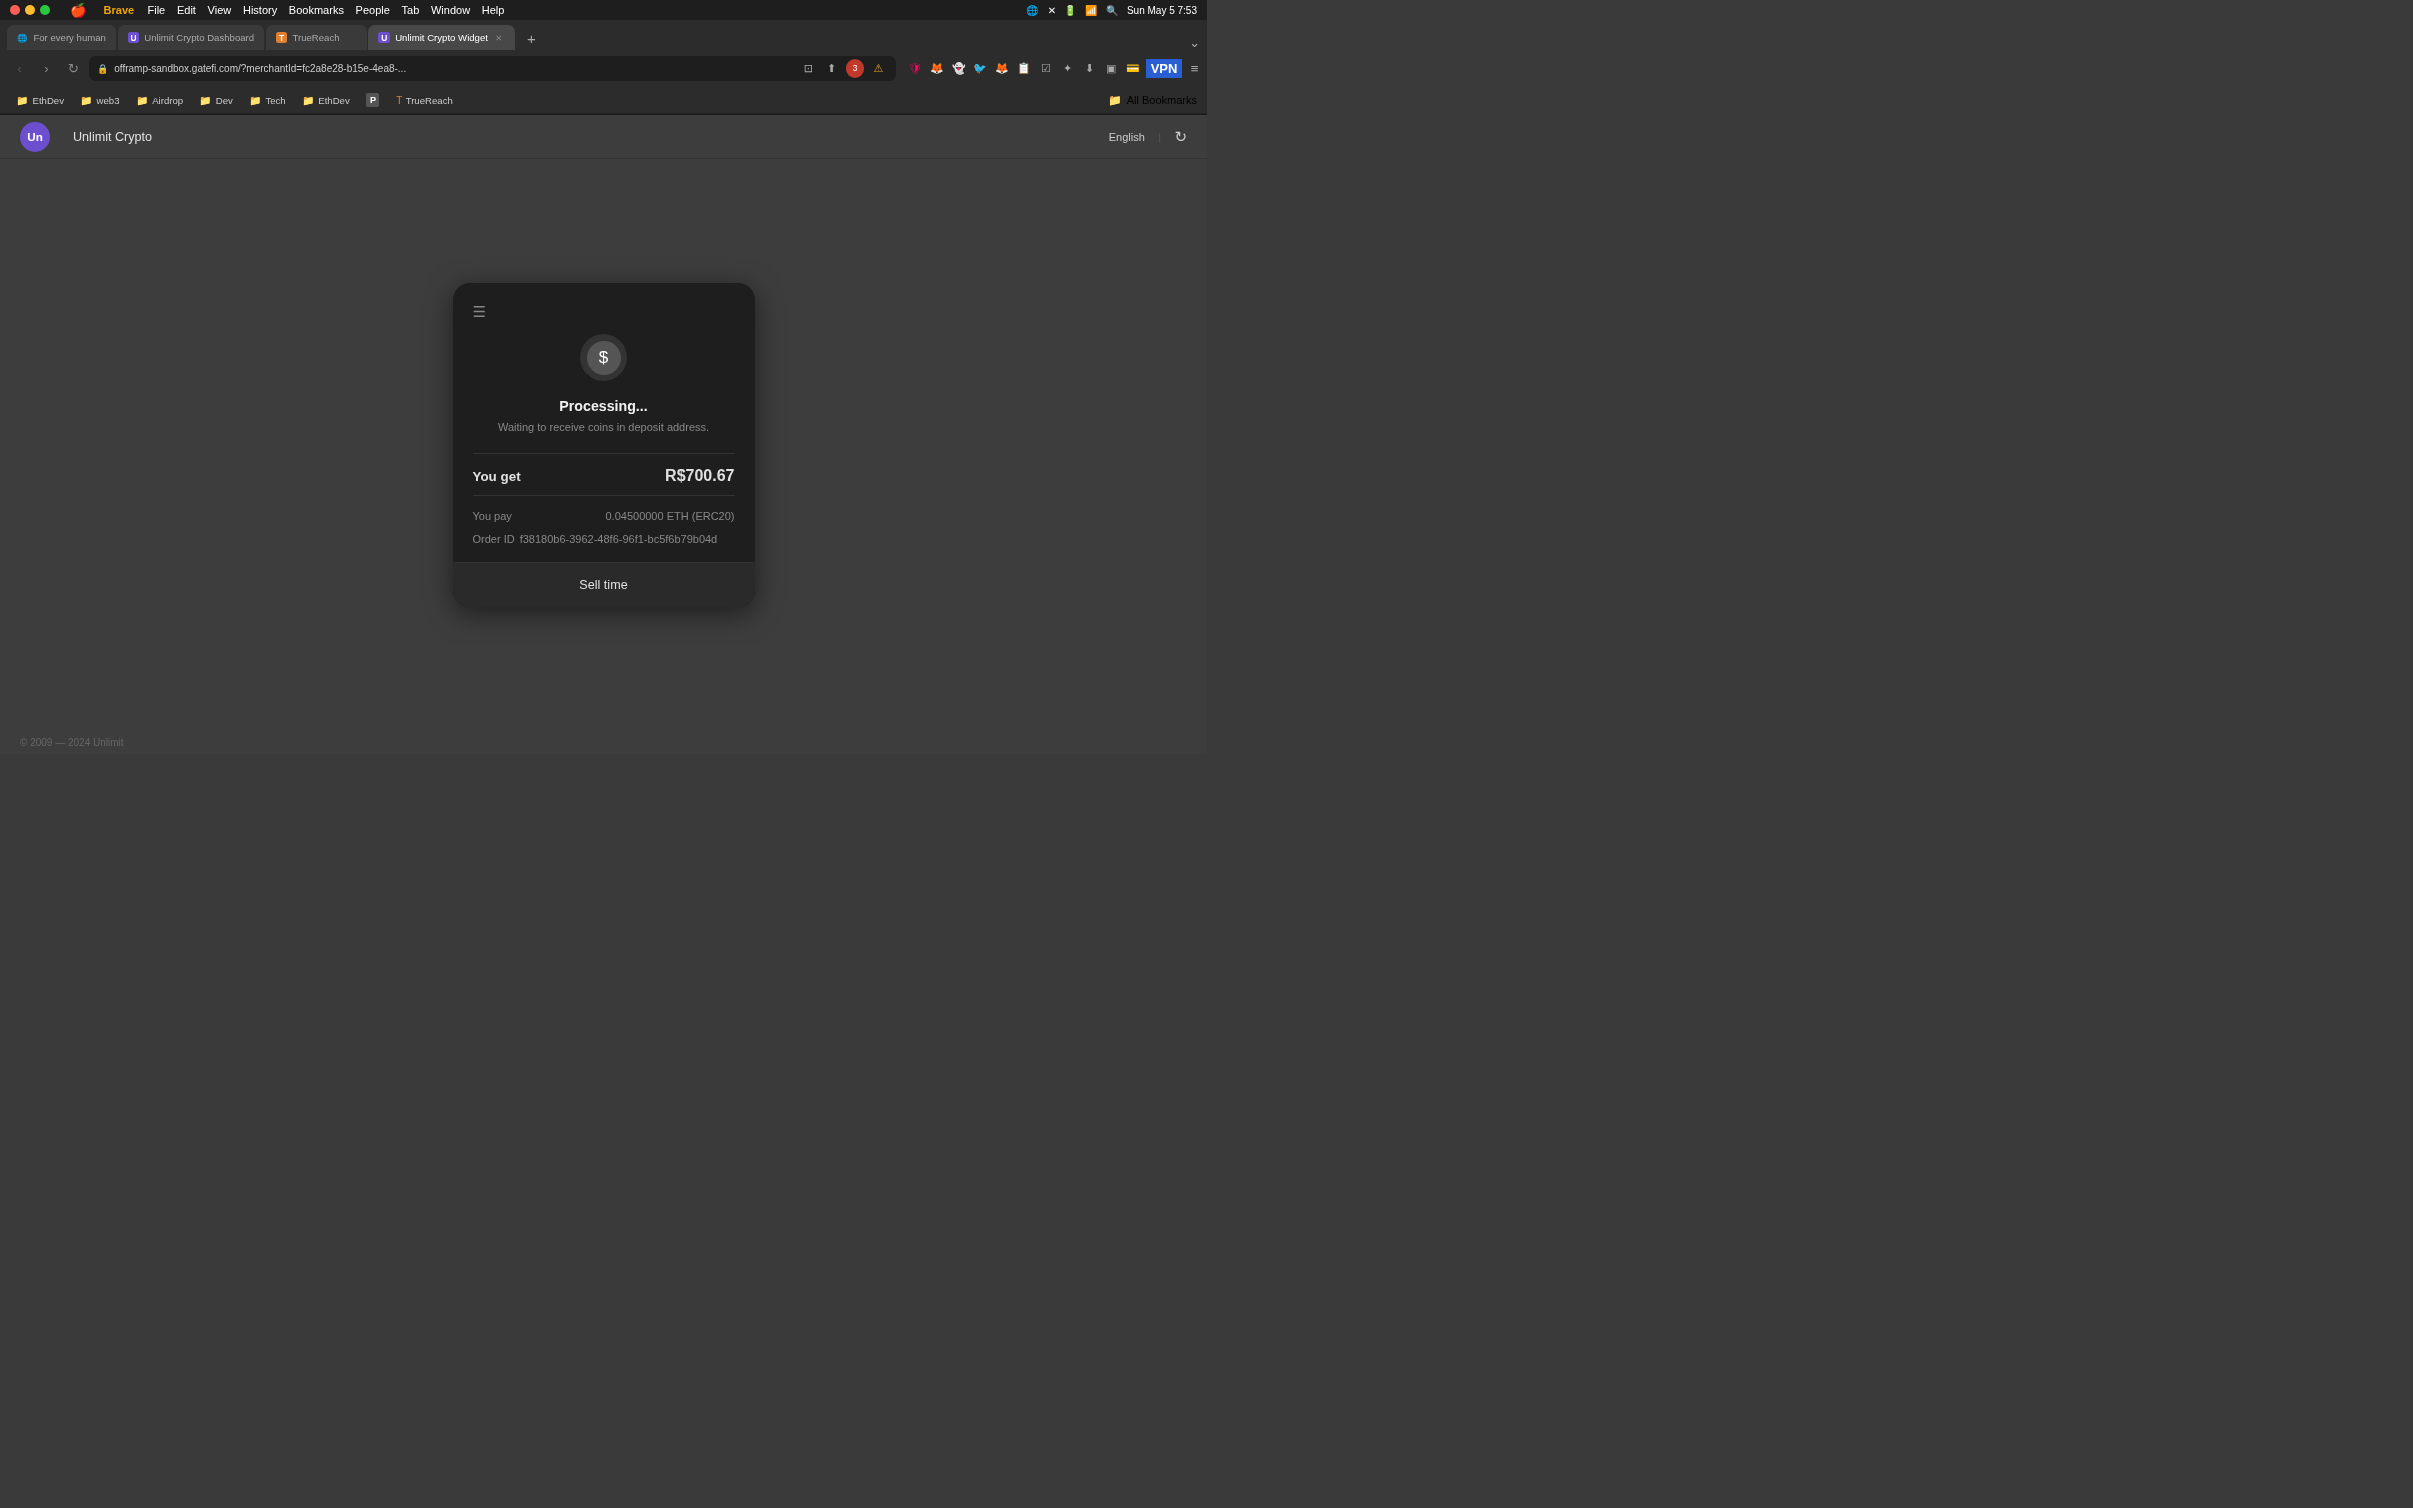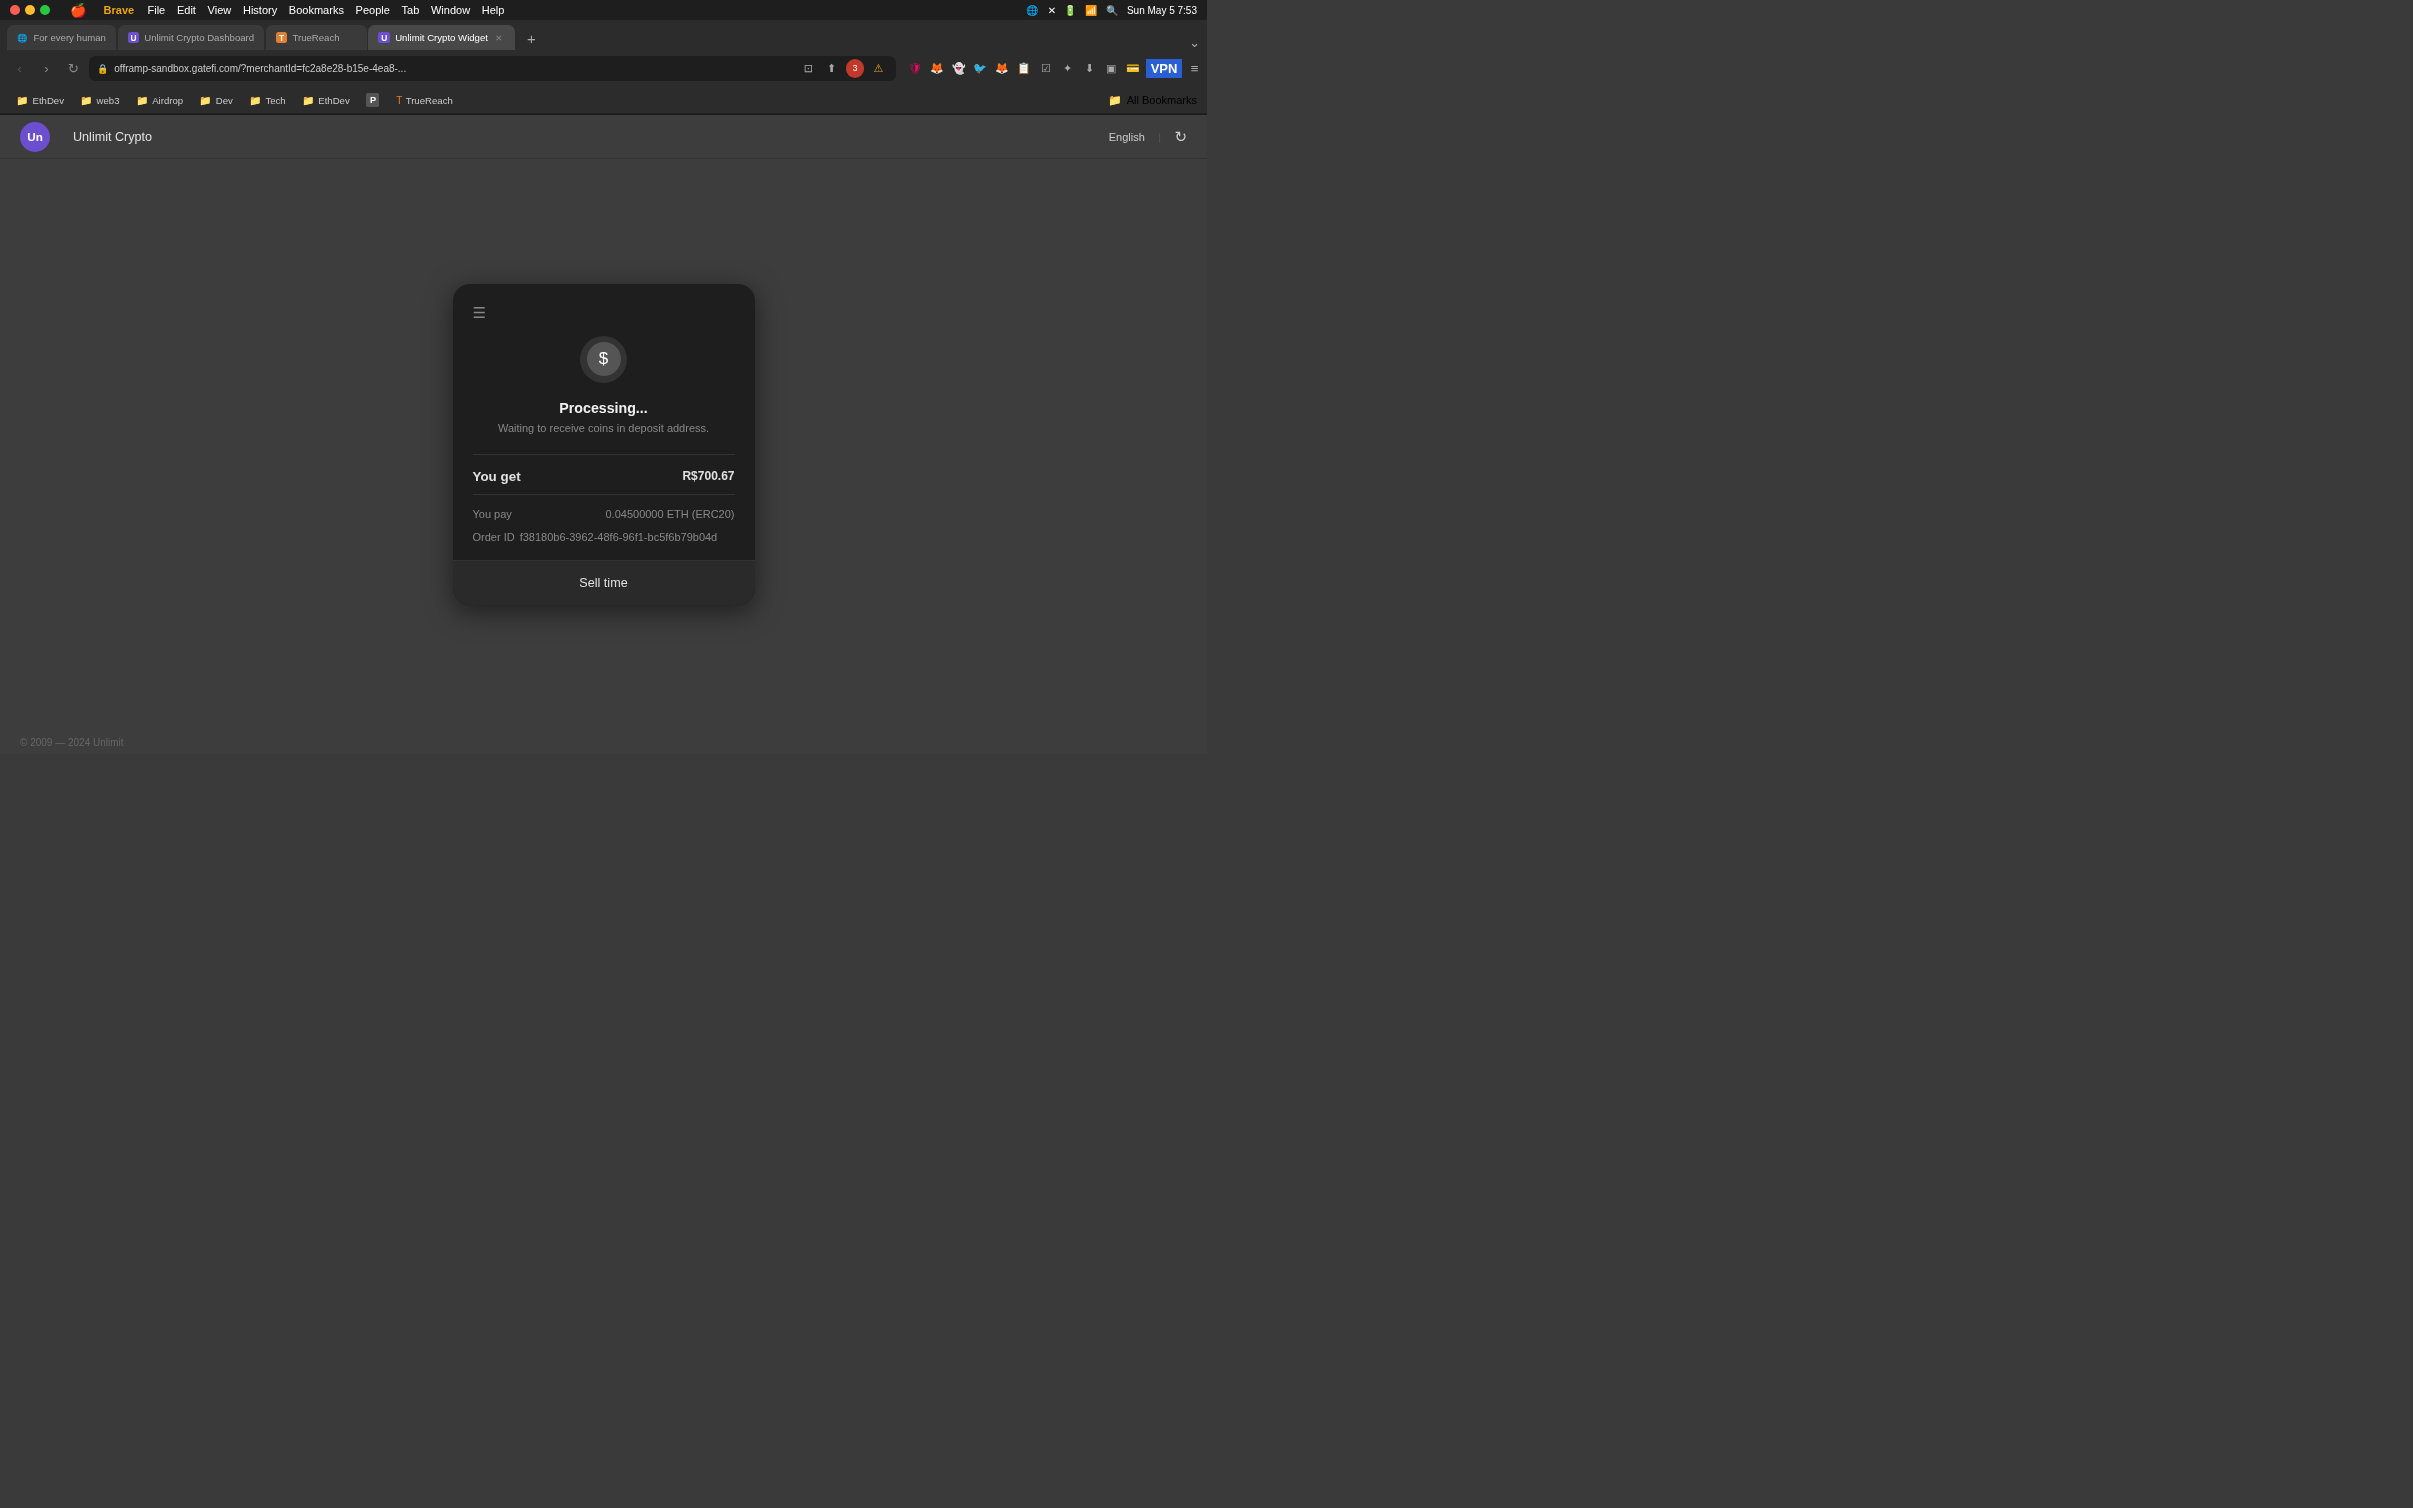--- a/index.html
+++ b/index.html
@@ -266,21 +266,21 @@
       align-items: center;
       margin-bottom: 10px;
     }
     .widget-row-label-large {
       color: #e0e0e0;
       font-size: 13.4px;
       font-weight: 600;
     }
     .widget-row-value-large {
       color: #e0e0e0;
-      font-size: 12px;
+      font-size: 16px;
       font-weight: 600;
     }
     .widget-row-sub {
       display: flex;
       justify-content: space-between;
       align-items: center;
       margin-bottom: 11px;
     }
     .widget-label-small {
       color: #888;

